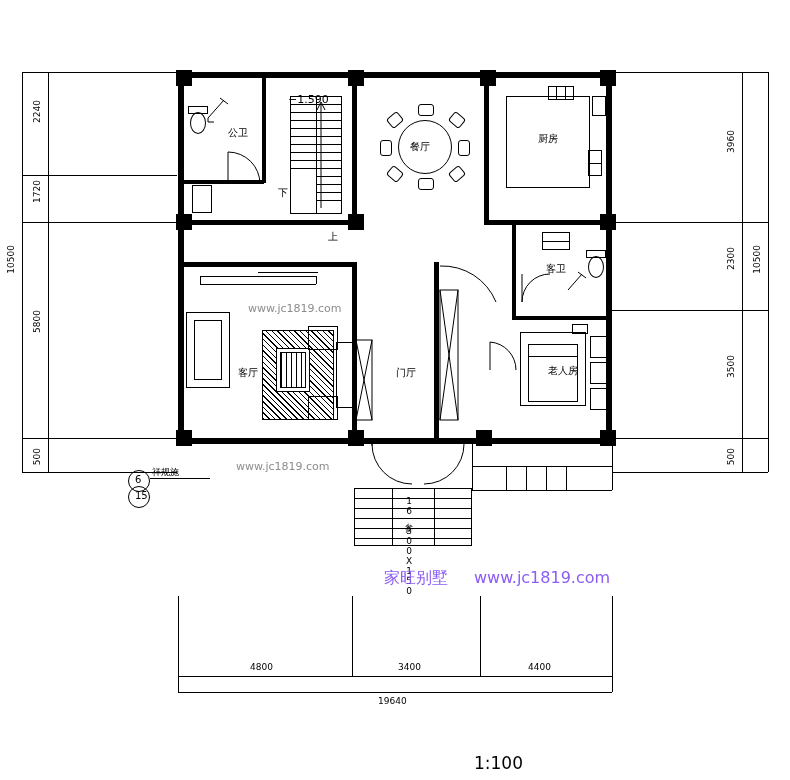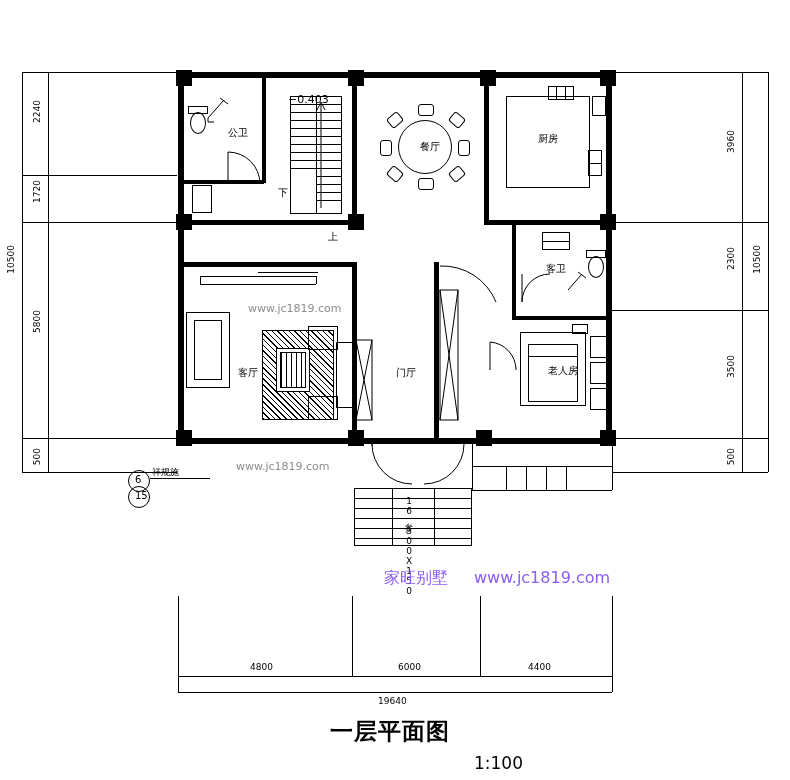--- a/index.html
+++ b/index.html
@@ -159,26 +159,26 @@
     <div class="ln h" style="left:316px;top:176px;width:26px;"></div>
     <div class="ln h" style="left:316px;top:184px;width:26px;"></div>
     <div class="ln h" style="left:316px;top:192px;width:26px;"></div>
     <div class="ln h" style="left:316px;top:200px;width:26px;"></div>
     <svg class="abs" style="left:316px;top:100px;" width="10" height="110">
       <line x1="5" y1="108" x2="5" y2="4" stroke="#000" stroke-width="1"></line>
       <path d="M1,10 L5,2 L9,10" stroke="#000" fill="none" stroke-width="1"></path>
     </svg>
     <div class="txt" style="left:278px;top:188px;">下</div>
     <div class="txt" style="left:328px;top:232px;">上</div>
-    <div class="txt" style="left:288px;top:94px;font-size:11px;">−0.403</div>
+    <div class="txt" style="left:288px;top:94px;font-size:11px;">−1.590</div>
   </div>
 
   <div>
     <div class="circ" style="left:398px;top:120px;width:54px;height:54px;"></div>
-    <div class="txt" style="left:420px;top:142px;">餐厅</div>
+    <div class="txt" style="left:410px;top:142px;">餐厅</div>
     <div class="furn" style="left:418px;top:104px;width:16px;height:12px;border-radius:3px;"></div>
     <div class="furn" style="left:418px;top:178px;width:16px;height:12px;border-radius:3px;"></div>
     <div class="furn" style="left:380px;top:140px;width:12px;height:16px;border-radius:3px;"></div>
     <div class="furn" style="left:458px;top:140px;width:12px;height:16px;border-radius:3px;"></div>
     <div class="furn" style="left:388px;top:114px;width:14px;height:12px;border-radius:3px;transform:rotate(-40deg);"></div>
     <div class="furn" style="left:450px;top:114px;width:14px;height:12px;border-radius:3px;transform:rotate(40deg);"></div>
     <div class="furn" style="left:388px;top:168px;width:14px;height:12px;border-radius:3px;transform:rotate(40deg);"></div>
     <div class="furn" style="left:450px;top:168px;width:14px;height:12px;border-radius:3px;transform:rotate(-40deg);"></div>
   </div>
 
@@ -308,21 +308,20 @@
 
   <div>
     <div class="ln h" style="left:178px;top:676px;width:434px;"></div>
     <div class="ln h" style="left:178px;top:692px;width:434px;"></div>
     <div class="ln v" style="left:178px;top:596px;height:96px;"></div>
     <div class="ln v" style="left:352px;top:596px;height:80px;"></div>
     <div class="ln v" style="left:480px;top:596px;height:80px;"></div>
     <div class="ln v" style="left:612px;top:596px;height:96px;"></div>
 
     <div class="dimtxt" style="left:250px;top:662px;">4800</div>
-    <div class="dimtxt" style="left:398px;top:662px;">6000</div>
+    <div class="dimtxt" style="left:398px;top:662px;">3400</div>
     <div class="dimtxt" style="left:528px;top:662px;">4400</div>
     <div class="dimtxt" style="left:378px;top:696px;">19640</div>
   </div>
 
-  <div class="title" style="left:330px;top:716px;">一层平面图</div>
   <div class="scale" style="left:474px;top:722px;margin-top:31px;">1:100</div>
 
 </div>
 
 </body></html>

